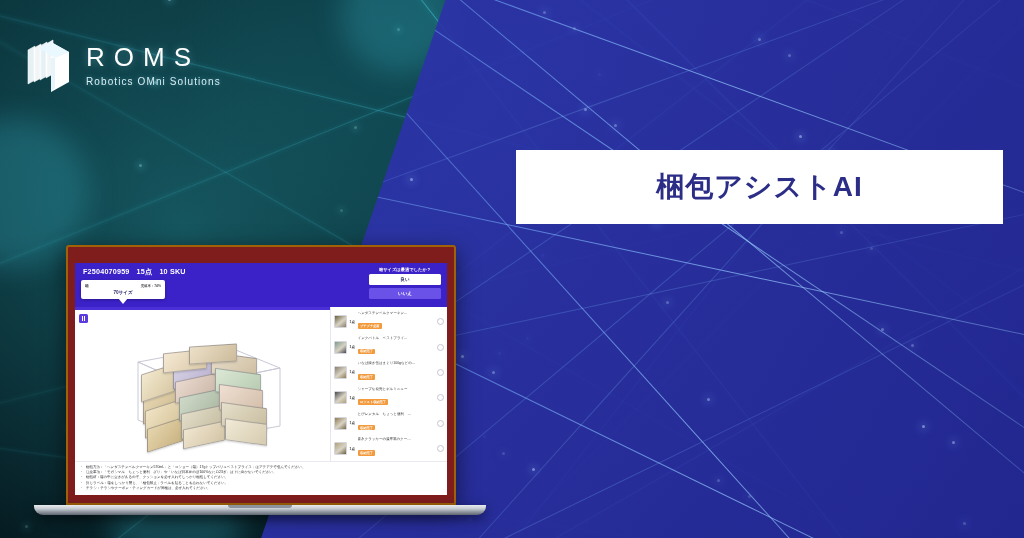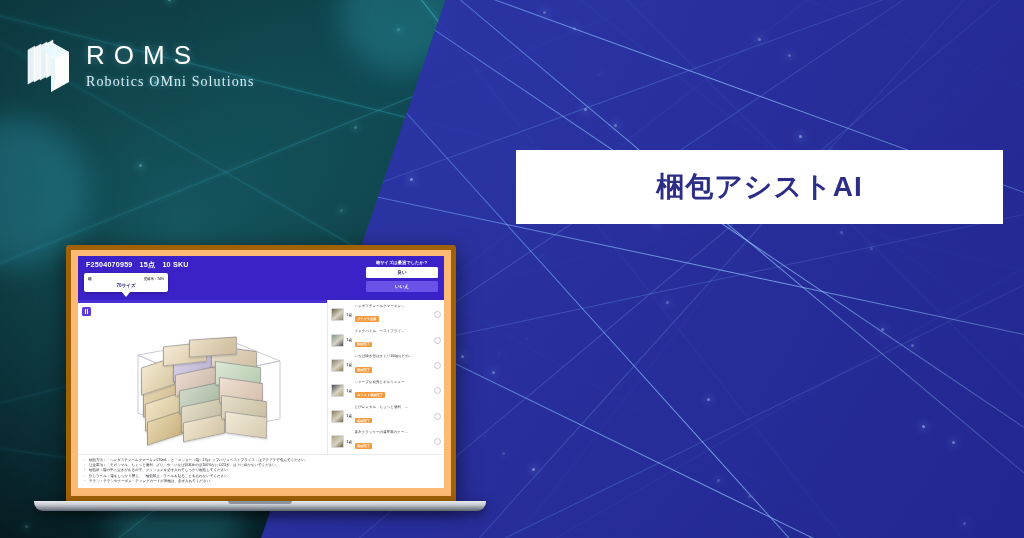--- a/index.html
+++ b/index.html
@@ -33,35 +33,35 @@
   .ol.dim{background:linear-gradient(90deg,rgba(80,130,230,0),rgba(110,165,240,.3) 50%,rgba(80,130,230,0));}
   .odot{position:absolute;width:3px;height:3px;border-radius:50%;background:rgba(190,220,255,.8);
         box-shadow:0 0 8px 2px rgba(130,180,255,.5);}
 
   
   .logo{position:absolute;left:22px;top:16px;display:flex;align-items:center;gap:12px;margin-top:20px;}
   .logo-mark{width:52px;height:58px;flex:0 0 auto;}
   .logo-txt{display:flex;flex-direction:column;justify-content:center;}
   .logo-name{color:#fff;font-size:26px;letter-spacing:9px;font-weight:400;line-height:1;
              text-shadow:0 0 8px rgba(160,240,255,.35);}
-  .logo-sub{color:#d8eef5;font-size:14px;letter-spacing:1.1px;margin-top:7px;line-height:1;
-            text-shadow:0 0 5px rgba(120,220,245,.4);font-family:Liberation Serif, serif;}
+  .logo-sub{color:#d8eef5;font-size:10px;letter-spacing:1.1px;margin-top:7px;line-height:1;
+            text-shadow:0 0 5px rgba(120,220,245,.4);}
 
   
   .title-box{position:absolute;left:516px;top:150px;width:487px;height:74px;background:#fff;
              display:flex;align-items:center;justify-content:center;}
   .title-box span{color:#2b2d86;font-size:28px;font-weight:700;letter-spacing:1px;}
   .desc{position:absolute;left:512px;top:252px;width:462px;color:#fff;font-size:24.5px;
         line-height:1.42;font-weight:700;letter-spacing:.2px;
         text-shadow:0 1px 3px rgba(0,0,0,.35);}
 
   
   .laptop{position:absolute;left:66px;top:245px;width:390px;}
-  .lid{position:relative;background:#fdba74;border:5px solid #a16207;border-radius:3px 3px 0 0;
-       padding:6px 7px 8px 7px;box-shadow:0 6px 22px rgba(0,0,0,.55);}
+  .lid{position:relative;background:#7f1d1d;border:2px solid #a16207;border-radius:3px 3px 0 0;
+       padding:16px 7px 8px 7px;box-shadow:0 6px 22px rgba(0,0,0,.55);}
   .screen{position:relative;width:100%;height:232px;background:#fff;overflow:hidden;display:flex;flex-direction:column;}
   .base{position:relative;width:452px;height:10px;margin-left:-32px;
         background:linear-gradient(180deg,#e9ecef 0%,#c6cbd2 38%,#9aa1aa 62%,#5f656e 100%);
         border-radius:0 0 9px 9px;box-shadow:0 4px 12px rgba(0,0,0,.5);}
   .base::after{content:"";position:absolute;left:50%;top:0;transform:translateX(-50%);
         width:64px;height:3px;background:#8d939c;border-radius:0 0 4px 4px;}
 
   
   .app-head{background:#3b21c8;padding:4px 6px 6px 6px;position:relative;flex:0 0 auto;}
   .ah-row{display:flex;align-items:flex-start;justify-content:space-between;}

